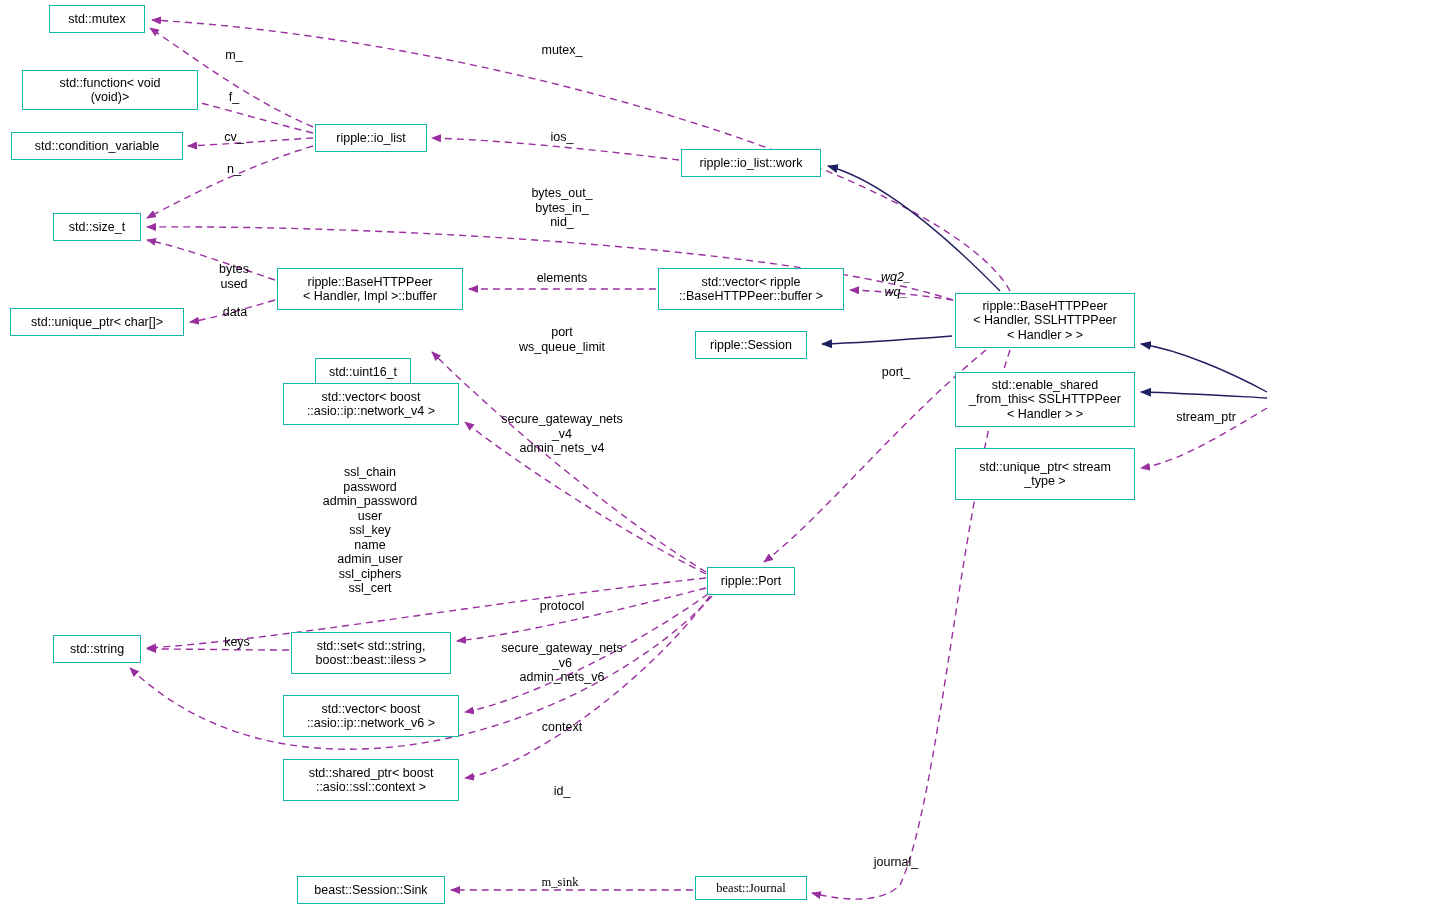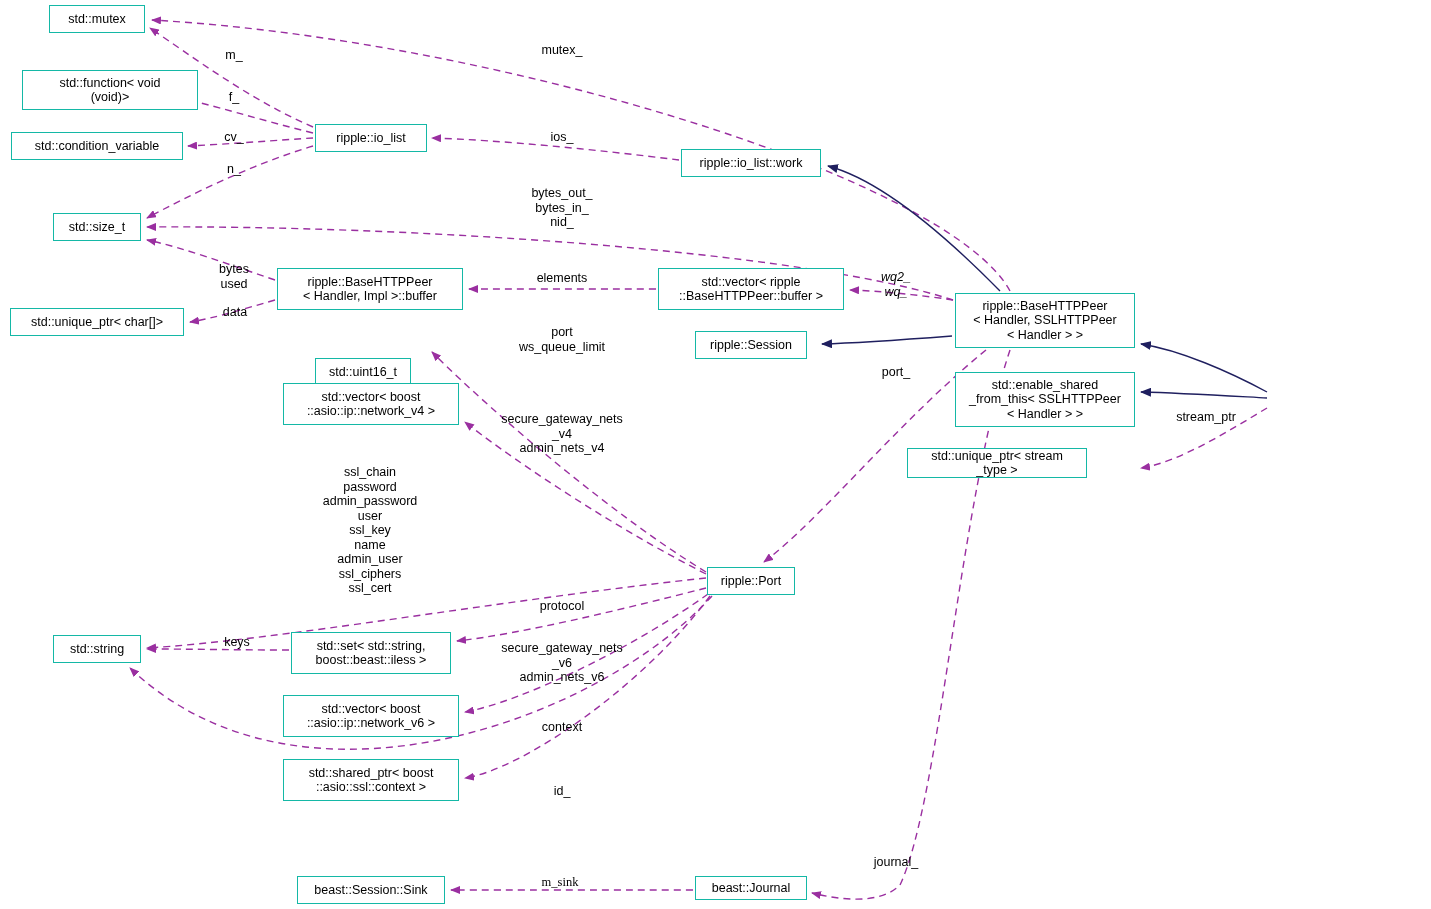--- a/index.html
+++ b/index.html
@@ -141,32 +141,32 @@
 &lt; Handler, SSLHTTPPeer
 &lt; Handler &gt; &gt;</span></div>
   <div class="node" style="left:10px;top:308px;width:174px;height:28px;"><span>std::unique_ptr&lt; char[]&gt;</span></div>
   <div class="node" style="left:315px;top:340px;width:96px;height:28px;margin-top:18px;"><span>std::uint16_t</span></div>
   <div class="node" style="left:695px;top:331px;width:112px;height:28px;"><span>ripple::Session</span></div>
   <div class="node" style="left:955px;top:372px;width:180px;height:55px;"><span>std::enable_shared
 _from_this&lt; SSLHTTPPeer
 &lt; Handler &gt; &gt;</span></div>
   <div class="node" style="left:283px;top:383px;width:176px;height:42px;"><span>std::vector&lt; boost
 ::asio::ip::network_v4 &gt;</span></div>
-  <div class="node" style="left:907px;top:448px;width:180px;height:30px;"><span>std::unique_ptr&lt; stream
+  <div class="node" style="left:955px;top:448px;width:180px;height:52px;"><span>std::unique_ptr&lt; stream
 _type &gt;</span></div>
   <div class="node" style="left:707px;top:567px;width:88px;height:28px;"><span>ripple::Port</span></div>
   <div class="node" style="left:53px;top:635px;width:88px;height:28px;"><span>std::string</span></div>
   <div class="node" style="left:291px;top:632px;width:160px;height:42px;"><span>std::set&lt; std::string,
 boost::beast::iless &gt;</span></div>
   <div class="node" style="left:283px;top:695px;width:176px;height:42px;"><span>std::vector&lt; boost
 ::asio::ip::network_v6 &gt;</span></div>
   <div class="node" style="left:283px;top:759px;width:176px;height:42px;"><span>std::shared_ptr&lt; boost
 ::asio::ssl::context &gt;</span></div>
   <div class="node" style="left:297px;top:876px;width:148px;height:28px;"><span>beast::Session::Sink</span></div>
-  <div class="node" style="left:695px;top:876px;width:112px;height:24px;"><span>beast::Journal</span></div>
+  <div class="node" style="left:695px;top:876px;width:112px;height:24px;font-family:Liberation Serif, serif;"><span>beast::Journal</span></div>
 
   <div class="edge-label" style="left:206px;top:48px;width:56px;"><span>m_</span></div>
   <div class="edge-label" style="left:512px;top:43px;width:100px;"><span>mutex_</span></div>
   <div class="edge-label" style="left:206px;top:90px;width:56px;"><span>f_</span></div>
   <div class="edge-label" style="left:206px;top:130px;width:56px;"><span>cv_</span></div>
   <div class="edge-label" style="left:512px;top:130px;width:100px;"><span>ios_</span></div>
   <div class="edge-label" style="left:206px;top:162px;width:56px;"><span>n_</span></div>
   <div class="edge-label" style="left:505px;top:186px;width:114px;"><span>bytes_out_
 bytes_in_
 nid_</span></div>

